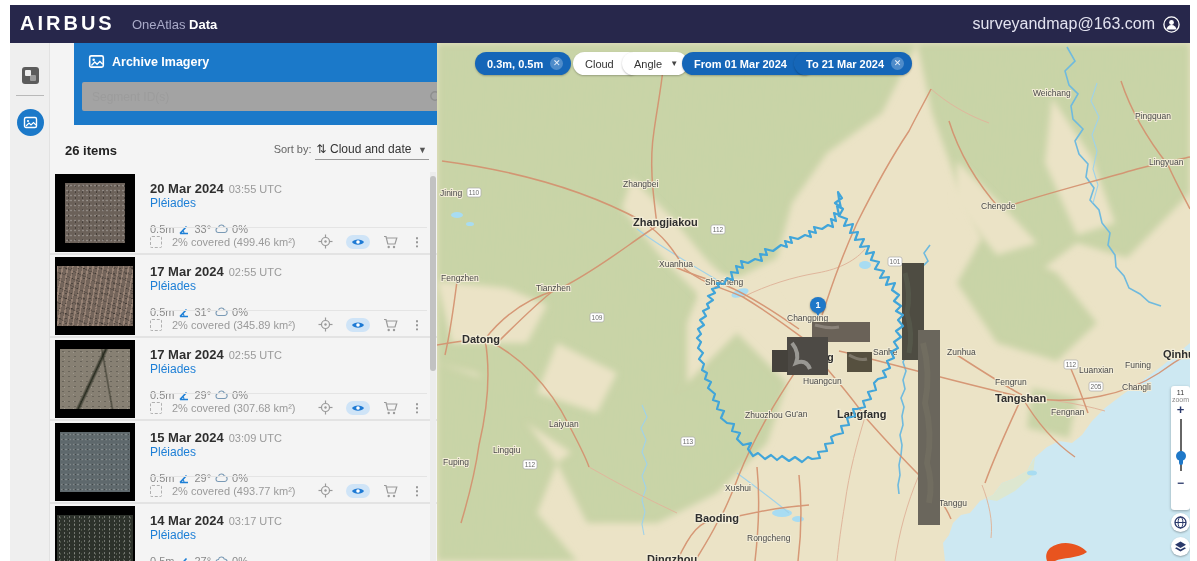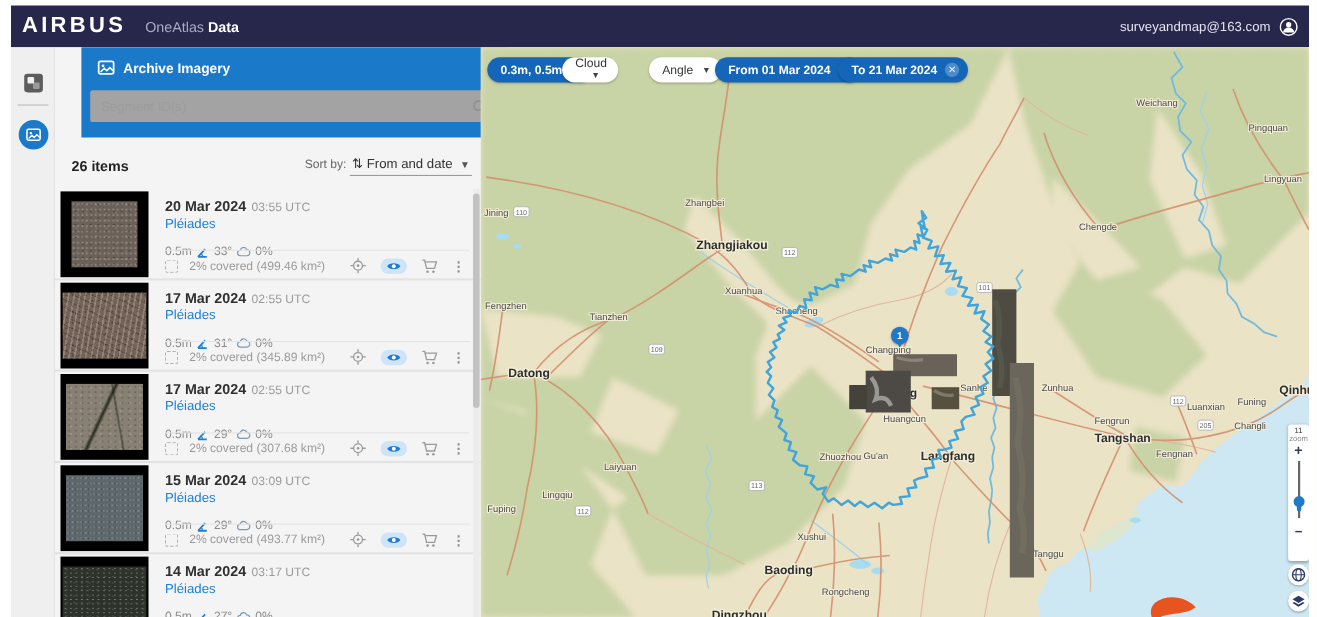--- a/index.html
+++ b/index.html
@@ -4,21 +4,21 @@
 <style>
 * { margin:0; padding:0; box-sizing:border-box; }
 html,body { width:1197px; height:561px; background:#fff; font-family:"Liberation Sans",sans-serif; overflow:hidden; }
 #frame { position:absolute; left:10px; top:5px; width:1180px; height:556px; background:#fff; }
 
 .navbar { position:absolute; left:0; top:0; width:100%; height:38px; background:#27274b; }
 .brand { position:absolute; left:10px; top:7px; color:#fff; font-size:20px; font-weight:bold; letter-spacing:3px; }
 .product { position:absolute; left:122px; top:12px; font-size:13px; color:#a9aac8;text-align:center; }
 .product b { color:#fff; }
 .userbox { position:absolute; right:10px; top:0; height:38px; display:flex; align-items:center; gap:8px; }
-.email { color:#e3e3f0; font-size:12px; }
+.email { color:#e3e3f0; font-size:16px; }
 
 .rail { position:absolute; left:0; top:38px; width:40px; height:518px; background:#efefef; border-right:1px solid #e2e2e2; }
 .rail .sq { position:absolute; left:12px; top:24px; width:17px; height:17px; background:#5c5c5c; border-radius:3px; }
 .rail .sq:after { content:""; position:absolute; left:3px; top:3px; width:6px; height:6px; background:#efefef; border-radius:1px; }
 .rail .sq:before { content:""; position:absolute; right:3px; bottom:3px; width:6px; height:6px; background:#9a9a9a; border-radius:1px; }
 .rail hr { position:absolute; left:6px; top:52px; width:28px; border:none; border-top:1px solid #b9b9b9; }
 .railbtn { position:absolute; left:7px; top:66px; width:27px; height:27px; border-radius:50%; background:#1b79c9; display:flex; align-items:center; justify-content:center; }
 
 .panel { position:absolute; left:40px; top:38px; width:387px; height:518px; background:#f4f4f4; }
 .phead { position:absolute; left:0; top:0; width:100%; height:82px; background:#1b79c9;margin-left:24px; }
@@ -56,21 +56,21 @@
 .fp { width:12px; height:12px; border:1px dashed #b0b0b0; border-radius:2px; margin-right:10px; }
 .cov { font-size:11px; color:#9a9a9a; flex:1; }
 .aicons { display:flex; align-items:center; gap:13px; margin-right:4px; }
 .eyewrap { background:#cfe4f7; border-radius:9px; padding:2px 5px; display:flex; align-items:center; }
 .kebab { color:#8a8a8a; font-size:12px; font-weight:bold; }
 .scroll { position:absolute; right:1px; top:129px; width:6px; height:389px; background:#ececec; }
 .scroll .thumb { position:absolute; left:0; top:4px; width:6px; height:195px; background:#c2c2c2; border-radius:3px; }
 
 .map { position:absolute; left:427px; top:38px; width:753px; height:518px; background:#ebe3c6; overflow:hidden; }
 .pills { position:absolute; left:0; top:9px; width:100%; height:24px; }
-.pill { position:absolute; height:23px; border-radius:12px; font-size:11px; display:flex; align-items:center; box-shadow:0 1px 2px rgba(0,0,0,.25); }
+.pill { position:absolute; height:23px; border-radius:12px; font-size:11px; display:flex; align-items:center; box-shadow:0 1px 2px rgba(0,0,0,.25);margin-left:32px; }
 .pill.blue { background:#1566b8; color:#fff; font-weight:bold; padding:0 8px 0 12px; }
 .pill.white { background:#fff; color:#333; padding:0 10px 0 12px; }
 .pill .x { width:13px; height:13px; border-radius:50%; background:rgba(255,255,255,.25); color:#e8f0fa; font-size:9px; line-height:13px; text-align:center; margin-left:7px; font-weight:normal; }
 .pill .dc { font-size:8px; color:#444; margin-left:8px; }
 .tooltipbox { position:absolute; left:258px; top:126px; background:#161616; color:#fff; font-size:11px; padding:3px 8px 4px 8px; border-radius:3px; white-space:nowrap; }
 .marker { position:absolute; left:373px; top:254px; width:16px; height:16px; background:#1f78c8; border-radius:50%; color:#fff; font-size:9px; font-weight:bold; text-align:center; line-height:16px; box-shadow:0 1px 2px rgba(0,0,0,.4); }
 .marker:after { content:""; position:absolute; left:5px; top:14px; border:3px solid transparent; border-top:5px solid #1f78c8; }
 .zoomctl { position:absolute; left:734px; top:343px; width:19px; height:124px; background:#fff; border-radius:3px; box-shadow:0 1px 3px rgba(0,0,0,.3); text-align:center; }
 .zl { font-size:7px; color:#333; margin-top:3px; }
 .zt { font-size:7px; color:#888; }
@@ -130,21 +130,21 @@
         <svg class="mag" width="14" height="14" viewBox="0 0 14 14">
             <circle cx="6" cy="6" r="4.2" fill="none" stroke="#8e8e8e" stroke-width="1.4"></circle>
             <line x1="9.2" y1="9.2" x2="12.5" y2="12.5" stroke="#8e8e8e" stroke-width="1.4"></line>
           </svg>
       </div>
     </div>
     <div class="countrow">
       <div class="count">26 items</div>
       <div class="sortwrap">
         <span>Sort by:</span>
-        <span class="sortval"><span>⇅</span> <span>From and date</span> &nbsp;<span class="caret">▼</span></span>
+        <span class="sortval"><span>⇅</span> <span>Cloud and date</span> &nbsp;<span class="caret">▼</span></span>
       </div>
     </div>
 
     <div class="list">
       <div class="item">
         <div class="th">
             <div class="img inset t1"></div>
           </div>
         <div class="drow"><span class="date">20 Mar 2024</span><span class="time">03:55 UTC</span></div>
         <div class="sensor">Pléiades</div>
@@ -539,21 +539,21 @@
       <path d="M401,149 L405,155 398,160 406,166 402,173 410,176 407,183 416,181 413,190 421,189 418,197 427,196 423,204 432,203 429,211 437,209 434,217 442,219 438,226 447,228 443,235 452,234 449,242 458,240 455,247 462,252 457,258 464,263 459,268 466,272 461,277 466,283 459,288 464,294 457,299 461,305 454,309 457,315 450,318 453,325 446,328 449,334 441,336 437,340 439,347 431,349 434,356 426,358 428,364 420,366 416,366 418,373 410,375 412,382 404,383 406,390 398,392 394,394 396,400 388,401 390,408 381,409 383,415 375,416 371,414 365,419 358,414 352,418 345,413 340,417 334,412 328,416 321,410 316,413 311,406 314,400 306,402 300,396 303,390 295,388 297,381 290,380 284,375 287,368 280,366 282,359 276,357 278,351 271,345 274,339 268,336 270,330 265,327 267,321 262,316 266,310 261,305 264,299 260,295 264,291 261,286 267,282 263,277 269,273 266,268 272,265 270,261 276,257 271,253 278,250 275,246 282,244 280,240 287,241 290,235 296,237 294,229 301,230 299,223 306,225 304,218 311,220 318,216 325,218 323,211 330,212 328,206 336,208 344,202 350,204 348,198 355,200 353,194 361,196 368,192 374,194 372,188 379,190 377,184 385,186 391,182 396,184 394,176 399,178 397,170 402,172 400,163 404,165 402,156 Z" fill="none" stroke="#41a5d9" stroke-width="2.2" stroke-linejoin="round"></path>
 
       <path d="M613,505 C625,496 642,500 650,509 C641,516 625,514 618,518 L610,518 C608,512 610,508 613,505 Z" fill="#e8541f"></path>
     </svg>
 
     <div class="pills">
       <div class="pill blue" style="left:6px;">
           <span>0.3m, 0.5m</span>
           <span class="x">✕</span>
         </div>
-      <div class="pill white" style="left:74px;flex-direction:column;">
+      <div class="pill white" style="left:104px;">
           <span>Cloud</span>
           <span class="dc">▼</span>
         </div>
       <div class="pill white" style="left:153px;">
           <span>Angle</span>
           <span class="dc">▼</span>
         </div>
       <div class="pill blue" style="left:213px;">
           <span>From 01 Mar 2024</span>
           <span class="x">✕</span>

